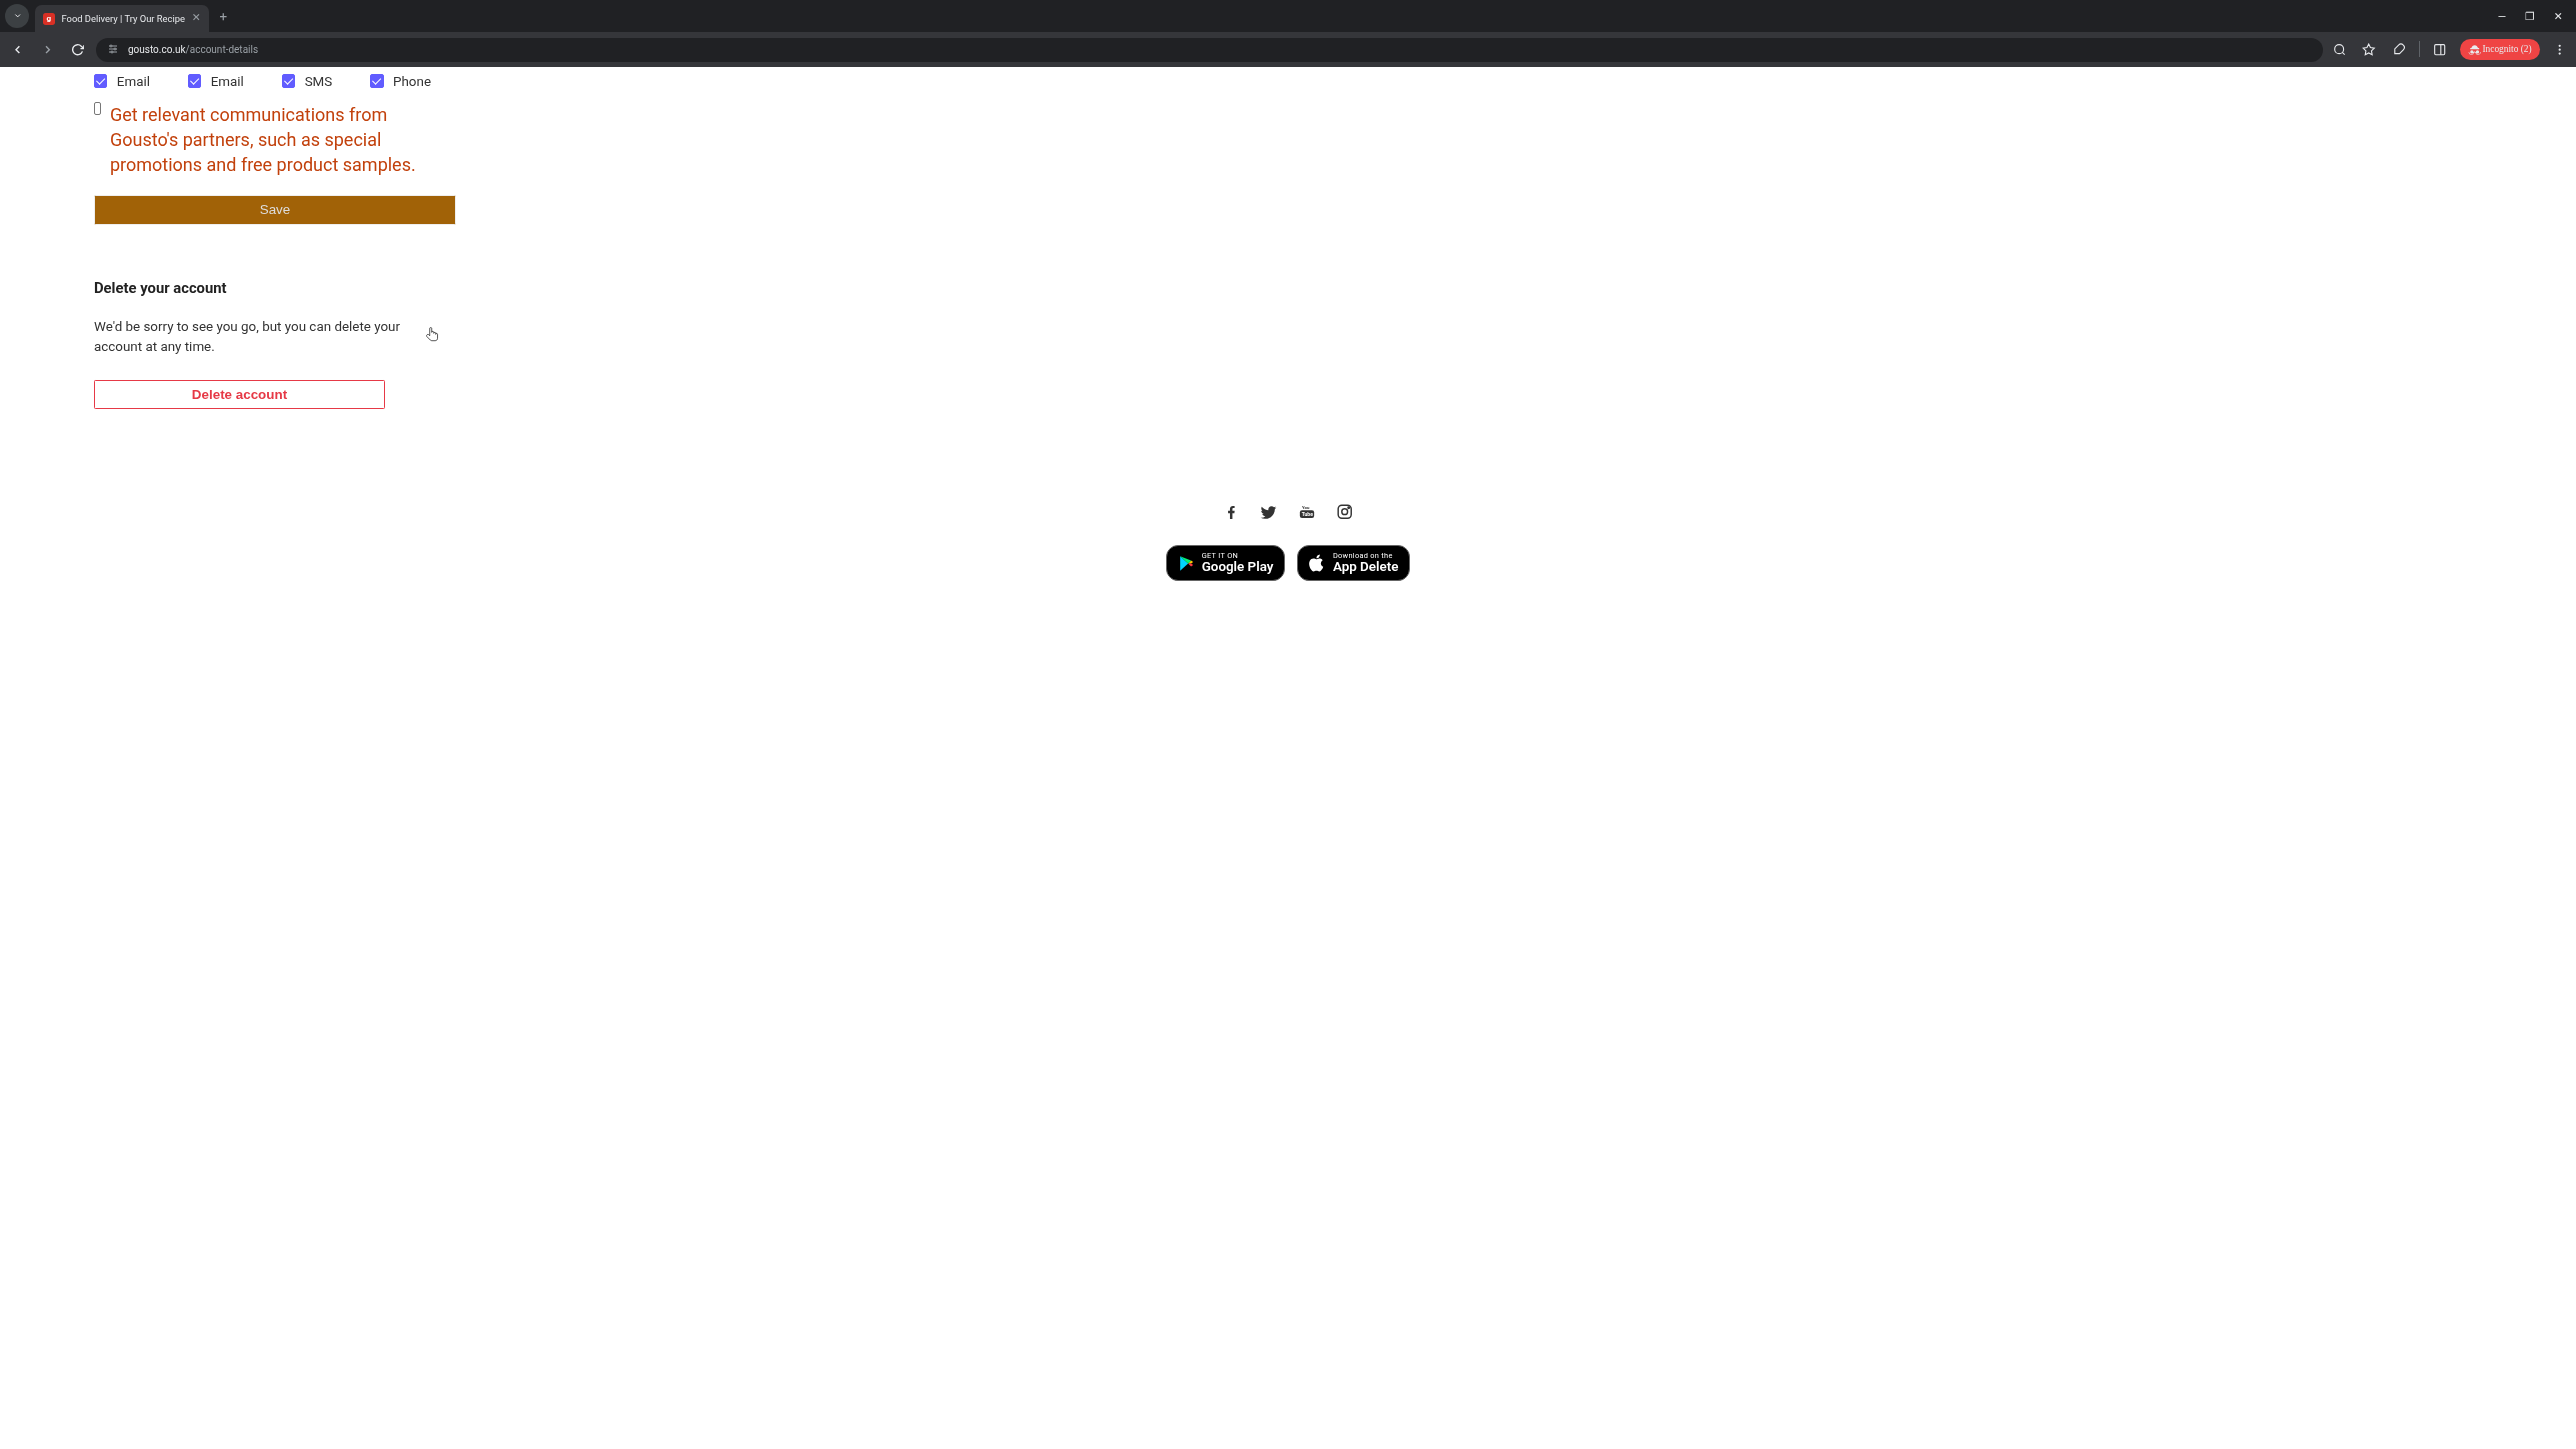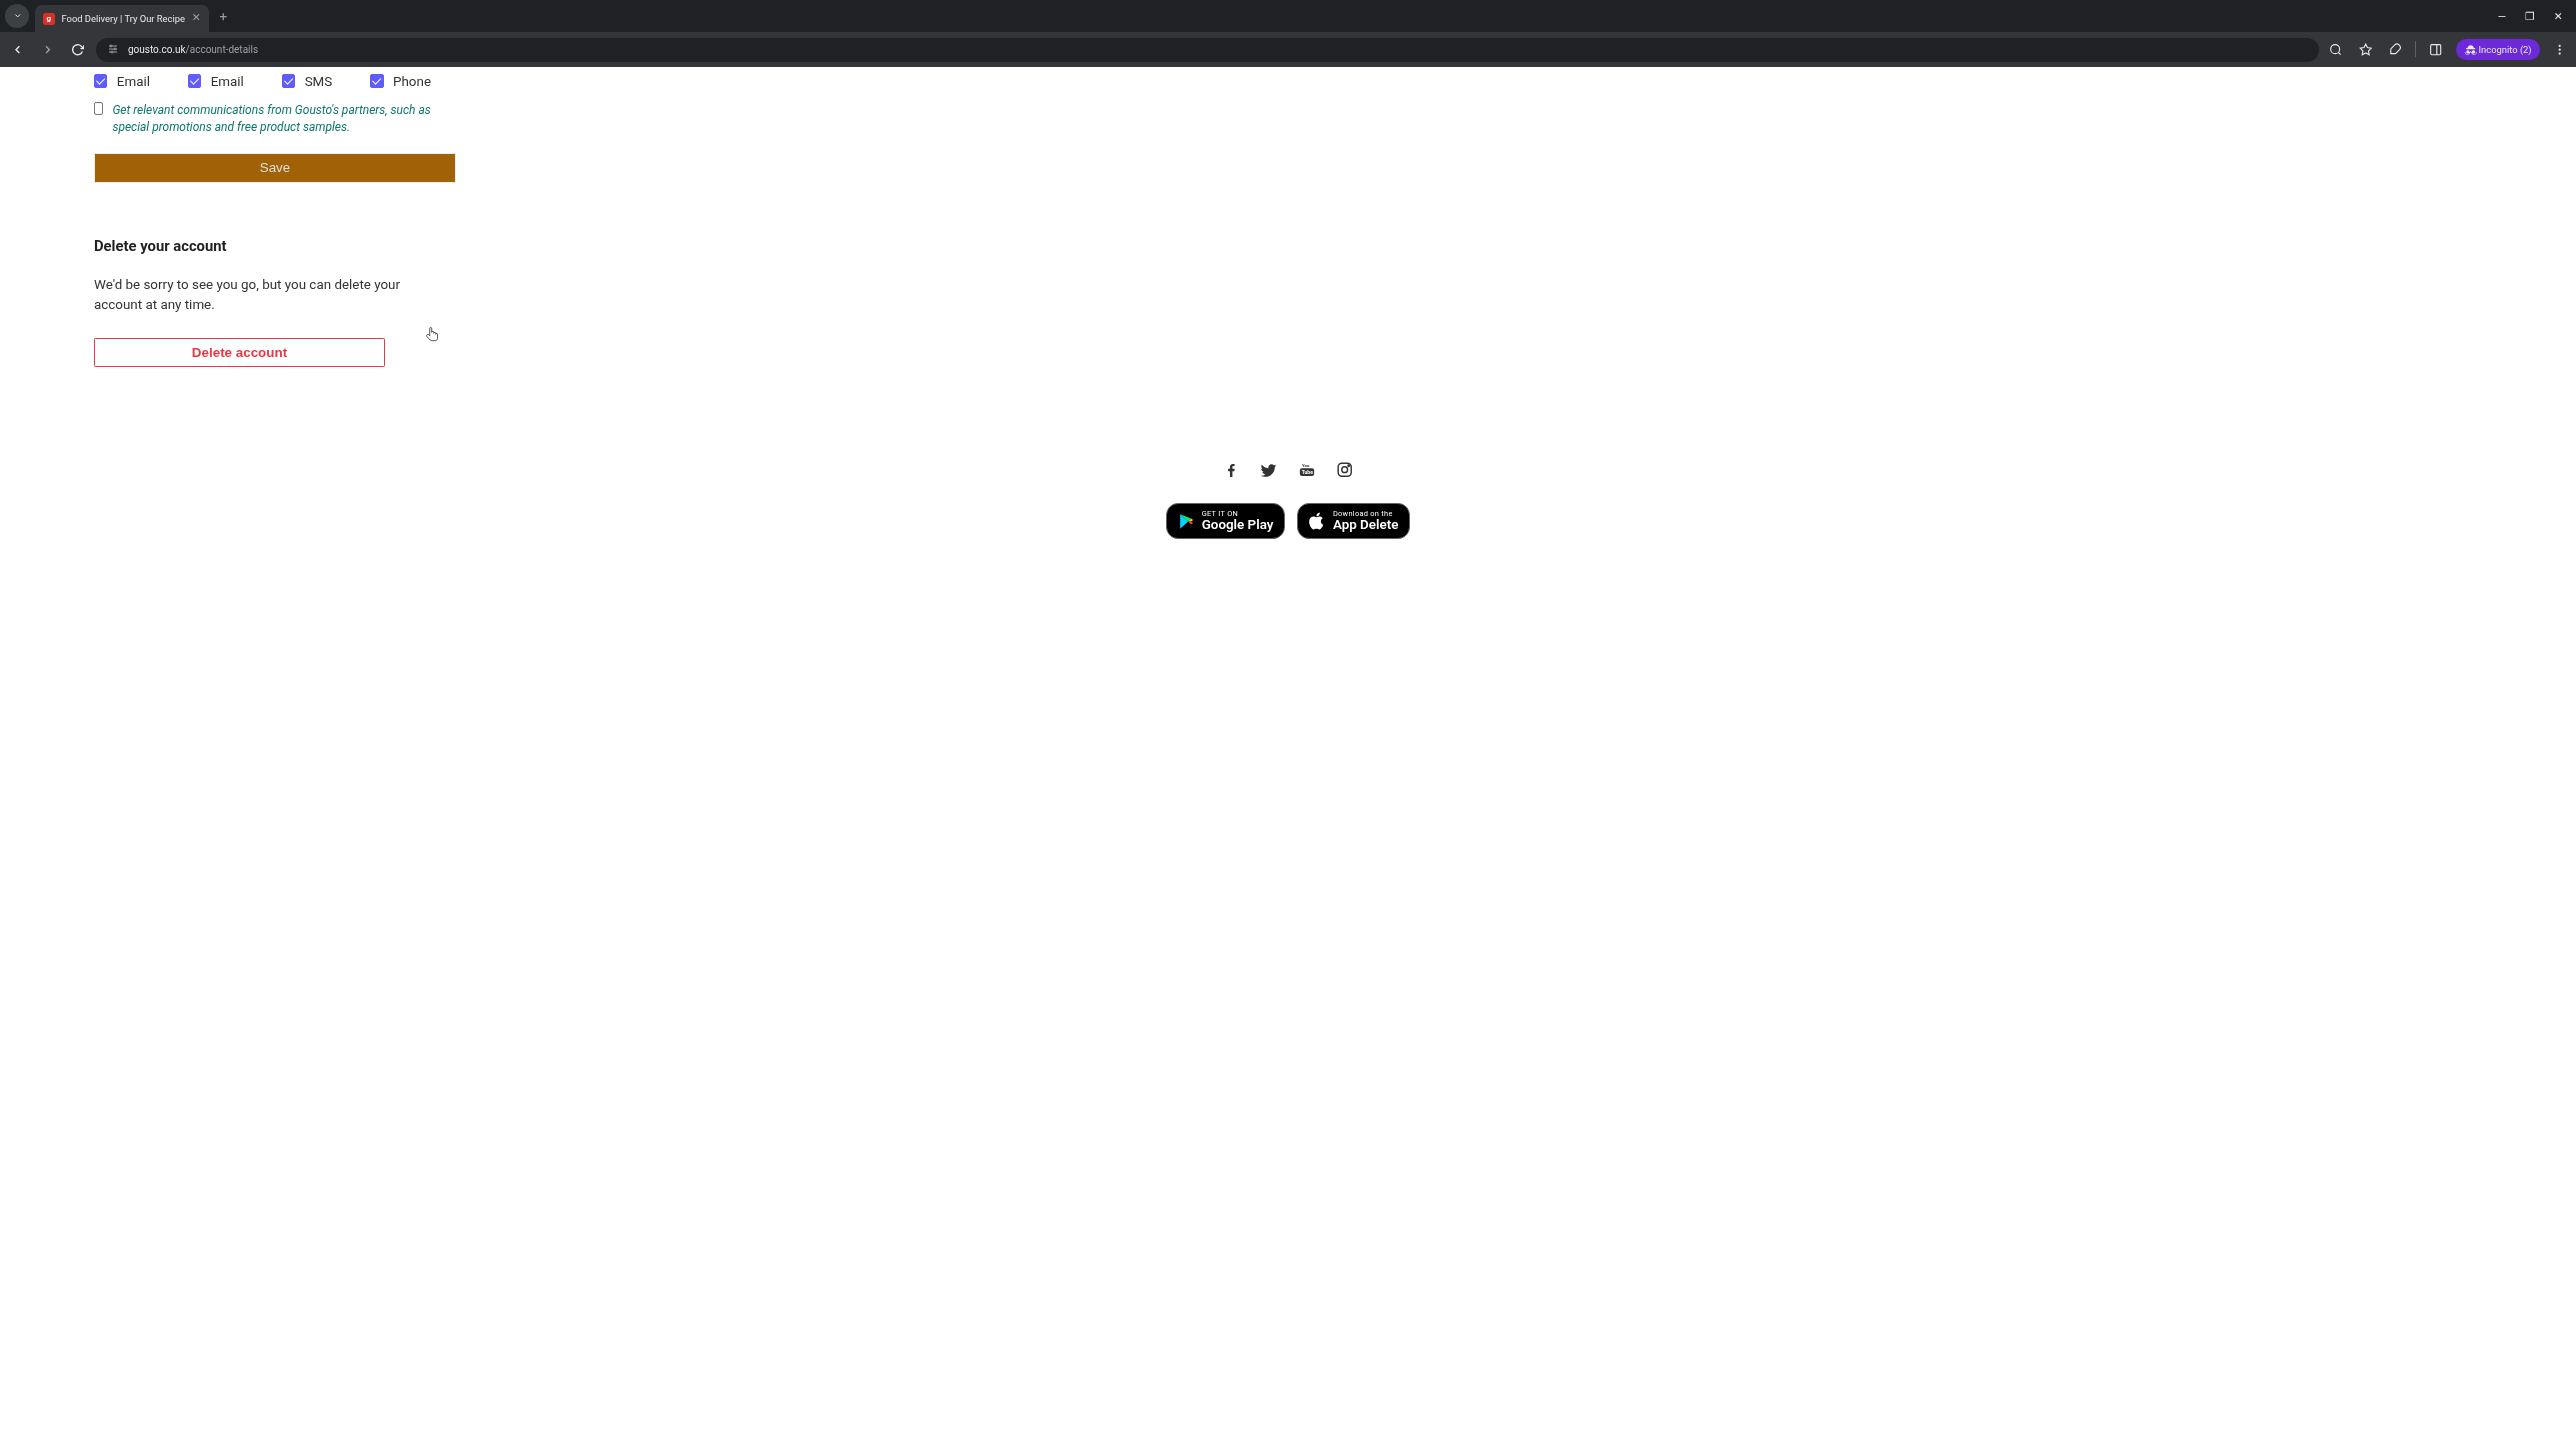--- a/index.html
+++ b/index.html
@@ -21,37 +21,37 @@
   .toolbar { display: flex; align-items: center; height: 35px; padding: 0 6.7px; gap: 6.7px; background: #35363a; }
   .nav-btn { width: 23px; height: 23px; display: flex; align-items: center; justify-content: center; color: #9aa0a6; cursor: pointer; border-radius: 11.4px; }
   .nav-btn.enabled { color: #e8eaed; }
   .omnibox { flex: 1; height: 24px; background: #202124; border-radius: 12px; display: flex; align-items: center; padding: 0 9.4px; gap: 8px; }
   .site-chip { width: 14.8px; height: 14.8px; border-radius: 4px; display: flex; align-items: center; justify-content: center; color: #9aa0a6; }
   .url { color: #e8eaed; font-size: 10px; white-space: nowrap; }
   .url .path { color: #9aa0a6; }
   .toolbar-right { display: flex; align-items: center; gap: 10.7px; color: #e8eaed; }
   .toolbar-icon { width: 19px; height: 19px; display: flex; align-items: center; justify-content: center; cursor: pointer; }
   .divider-v { width: 0.7px; height: 16px; background: #5f6368; }
-  .incognito-badge { display: flex; align-items: center; gap: 1px; background: #6d28d9; padding: 4px 8px; border-radius: 12px; cursor: pointer; }
+  .incognito-badge { display: flex; align-items: center; gap: 1px; background: #ef4444; padding: 4px 8px; border-radius: 12px; cursor: pointer; font-family: Liberation Serif, serif; }
   .incognito-badge span { font-size: 9.4px; }
 
   
   .viewport { position: absolute; top: 67px; left: 0; right: 0; bottom: 0; background: #fff; overflow-y: scroll; }
   .content { padding: 6.7px 0 27px 94px; max-width: 470px; }
 
   .checkbox-row { display: flex; gap: 38px; margin-bottom: 13.4px; align-items: center; }
   .cb { display: flex; align-items: center; gap: 9.4px; }
   .cb-box { width: 13.4px; height: 13.4px; border: 1.3px solid #615cff; border-radius: 2px; display: flex; align-items: center; justify-content: center; cursor: pointer; }
   .cb-box.checked { background: #615cff; }
   .cb-box.checked::after { content: ""; width: 4px; height: 7.4px; border: solid #fff; border-width: 0 1.7px 1.7px 0; transform: rotate(45deg) translate(-0.7px,-0.7px); }
   .cb-box.unchecked { border-color: #777; }
   .cb-label { font-size: 13.4px; color: #333; }
 
   .partner-row { display: flex; gap: 9.4px; align-items: flex-start; margin-bottom: 17.4px; max-width: 362px; }
-  .partner-text { font-size: 12px; color: #0f766e; line-height: 1.4; font-style: italic; }
+  .partner-text { font-size: 18px; color: #c2410c; line-height: 1.4; }
 
   .save-btn { width: 362px; height: 29.5px; border: 0.7px solid #eee; background: #a16207; color: #ddd; font-size: 13.4px; border-radius: 1.3px; cursor: default; margin-bottom: 54px; }
 
   .delete-heading { font-size: 14.8px; font-weight: 700; color: #222; margin-bottom: 20px; }
   .delete-text { font-size: 13.4px; color: #333; line-height: 1.5; max-width: 335px; margin-bottom: 23px; }
   .delete-btn { width: 291px; height: 29.5px; border: 0.7px solid #e63946; background: #fff; color: #e63946; font-size: 13.4px; font-weight: 600; border-radius: 1.3px; cursor: pointer; }
 
   .footer { margin-top: 94px; text-align: center; width: 100vw; margin-left: -94px; }
   .social-row { display: flex; justify-content: center; gap: 19px; margin-bottom: 20px; }
   .social-icon { color: #333; cursor: pointer; }

